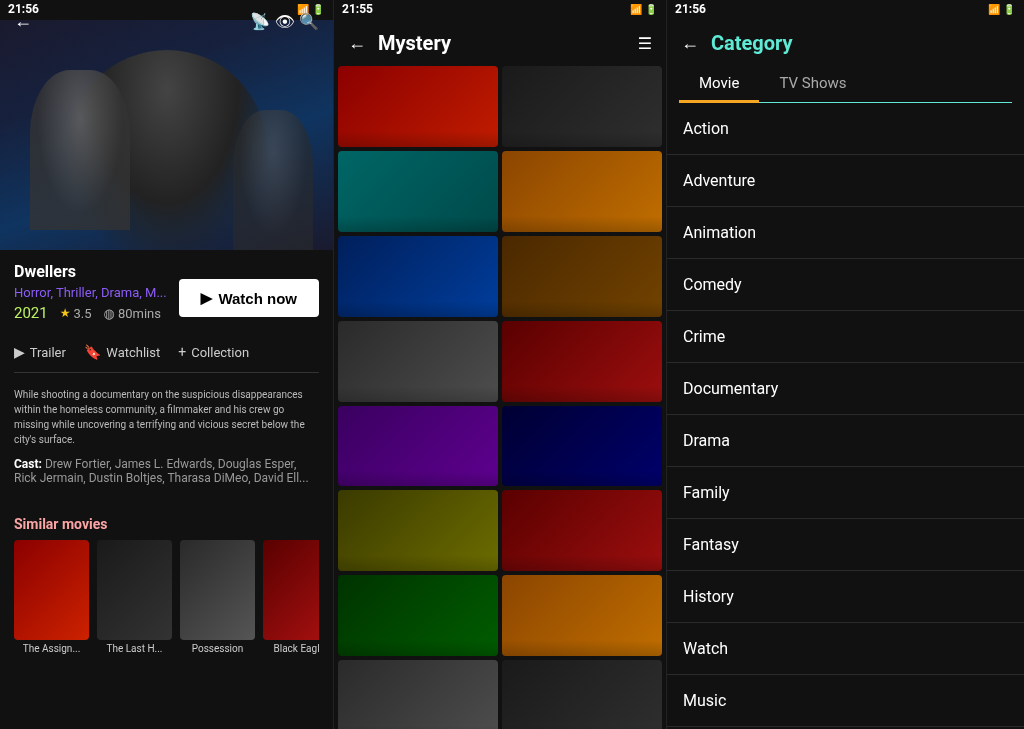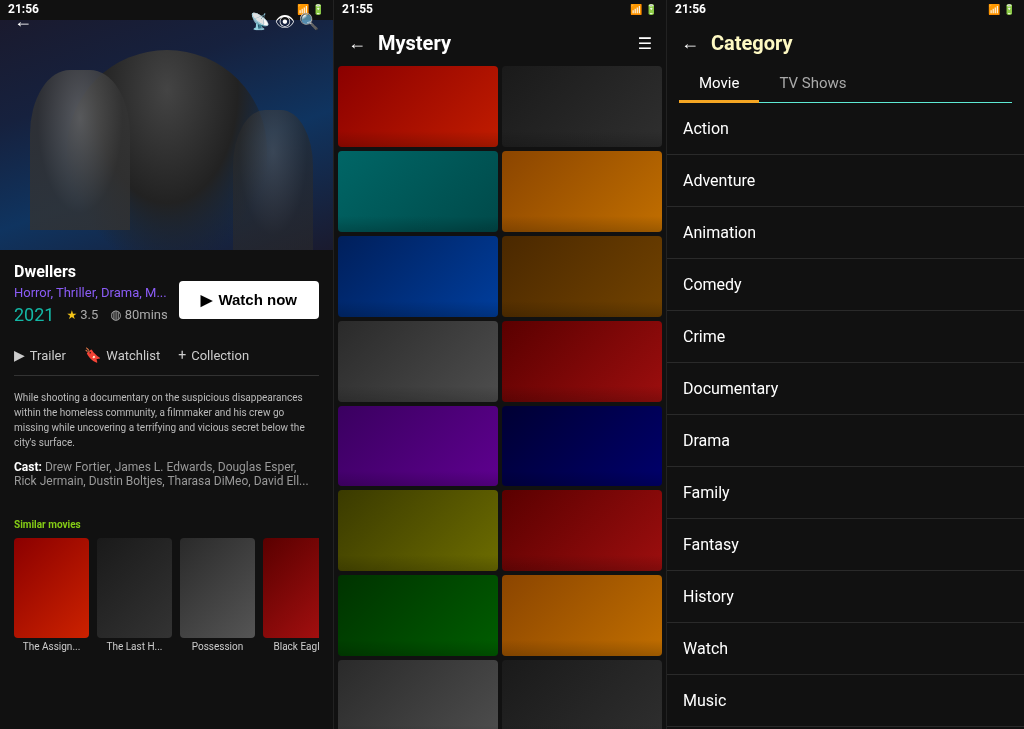--- a/index.html
+++ b/index.html
@@ -57,22 +57,22 @@
       font-size: 13px;
       margin-bottom: 4px;
     }
     .movie-meta {
       display: flex;
       align-items: center;
       gap: 12px;
       margin-bottom: 12px;
     }
     .movie-year {
-      color: #14b8a6;
-      font-size: 18px;
+      color: #bef264;
+      font-size: 15px;
     }
     .movie-rating {
       display: flex;
       align-items: center;
       gap: 3px;
       color: #aaa;
       font-size: 13px;
     }
     .star-icon { color: #f5c518; font-size: 12px; }
     .movie-duration {
@@ -124,22 +124,22 @@
       line-height: 1.5;
       margin-bottom: 10px;
     }
     .movie-cast {
       color: #999;
       font-size: 12px;
       margin-bottom: 12px;
     }
     .cast-label { color: #fff; font-weight: bold; }
     .similar-title {
-      color: #84cc16;
-      font-size: 10px;
+      color: #fca5a5;
+      font-size: 14px;
       font-weight: bold;
       margin-bottom: 8px;
       margin-top: 31px;
     }
     .similar-movies {
       display: flex;
       gap: 8px;
       overflow-x: hidden;
     }
     .similar-movie {
@@ -227,21 +227,21 @@
       flex-shrink: 0;
       border-left: 1px solid #222;
     }
     .panel3-header {
       display: flex;
       align-items: center;
       padding: 10px 12px;
       gap: 10px;
     }
     .panel3-title {
-      color: #fef9c3;
+      color: #5eead4;
       font-size: 20px;
       font-weight: bold;
     }
     .tabs-row {
       display: flex;
       border-bottom: 1px solid #5eead4;
       margin: 0 12px;
     }
     .tab {
       padding: 8px 20px;

